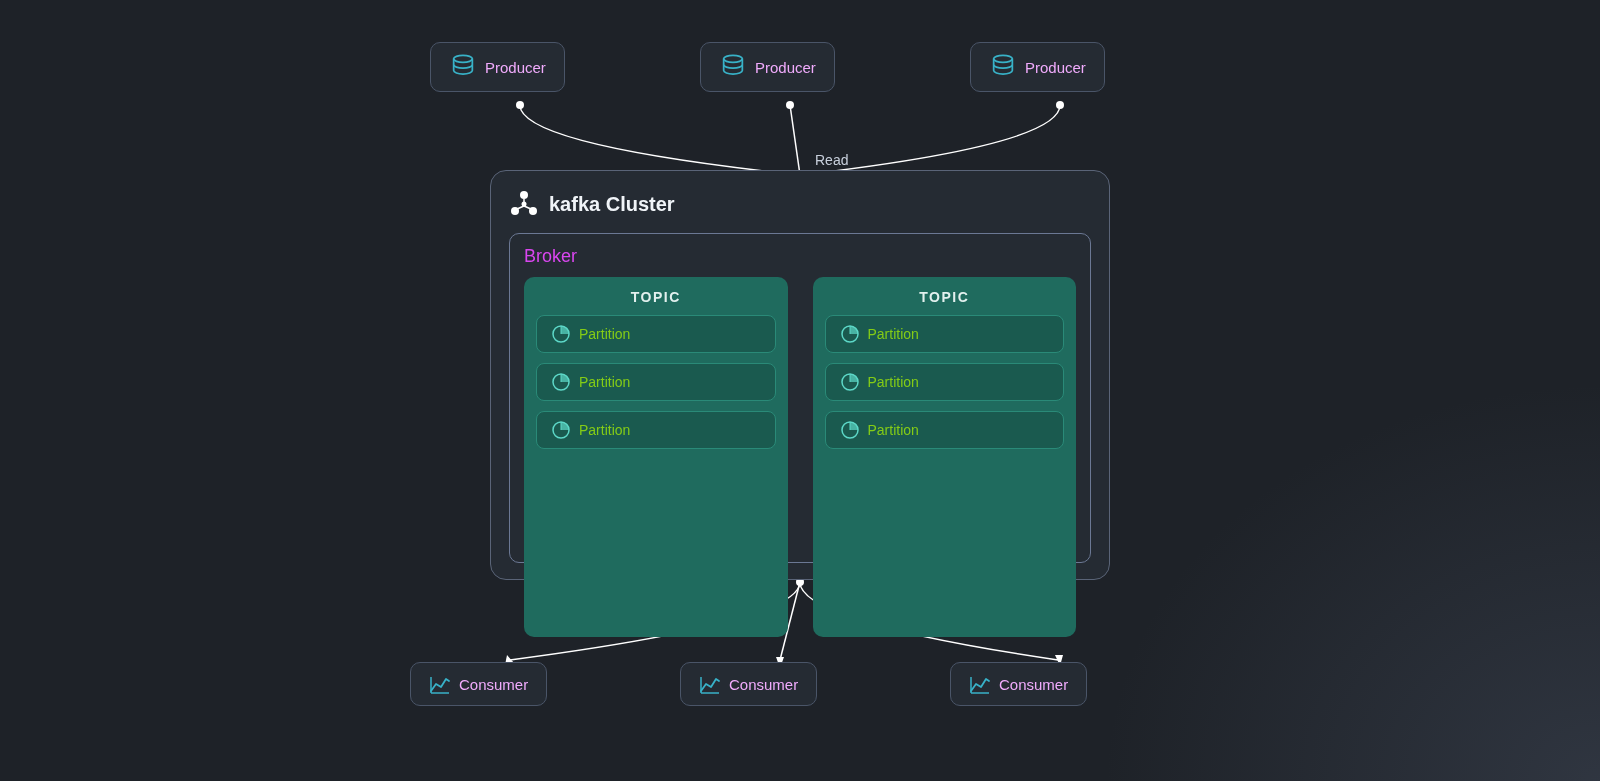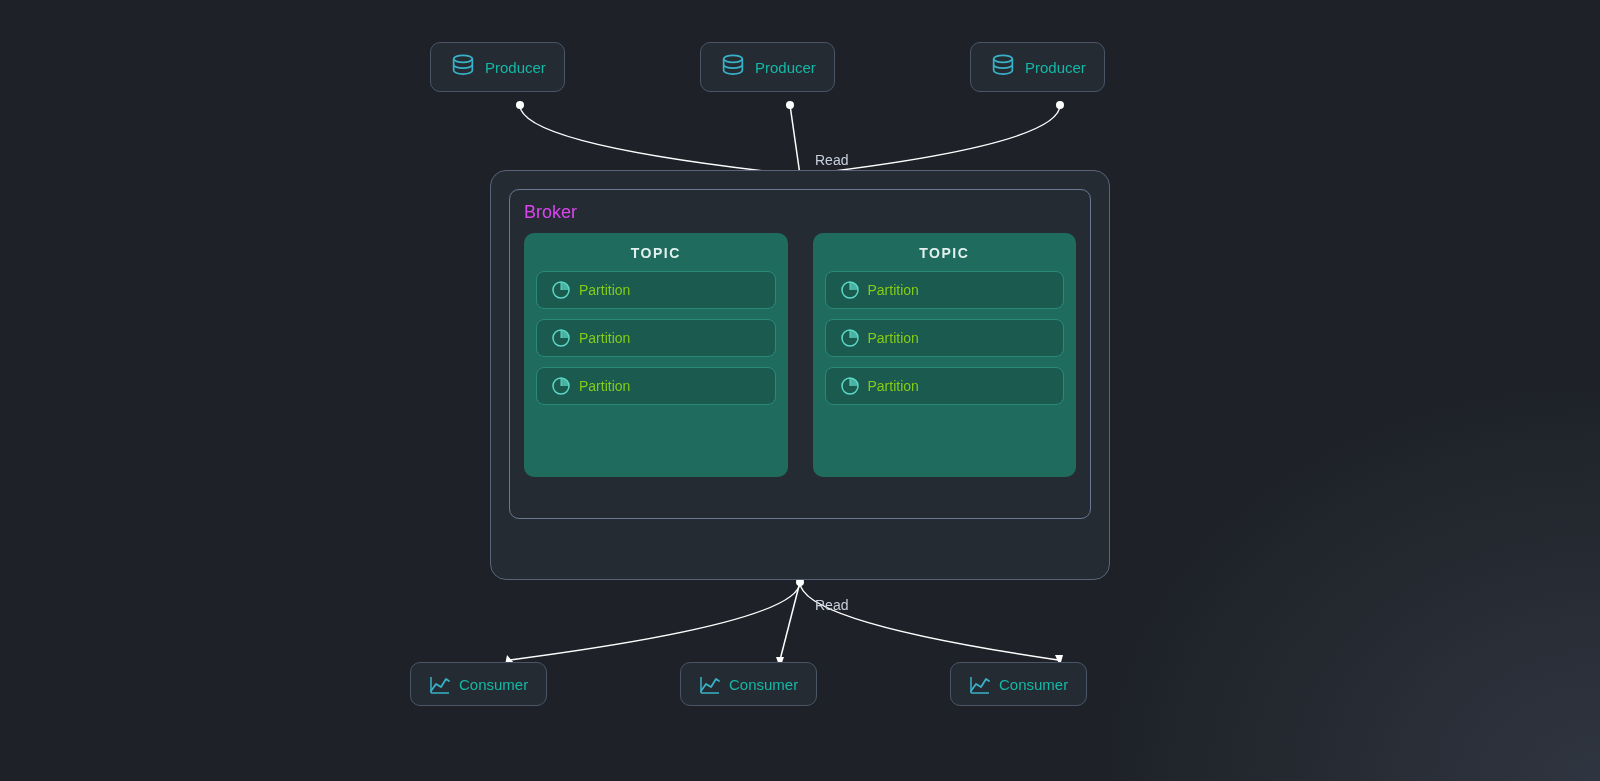--- a/index.html
+++ b/index.html
@@ -31,21 +31,21 @@
     
     .producer-box, .consumer-box {
       position: absolute;
       background: #252b33;
       border: 1.5px solid #4a5568;
       border-radius: 10px;
       display: flex;
       align-items: center;
       gap: 8px;
       padding: 10px 18px;
-      color: #14b8a6;
+      color: #f0abfc;
       font-size: 15px;
       font-weight: 500;
       white-space: nowrap;
     }
 
     
     .kafka-cluster {
       position: absolute;
       left: 490px;
       top: 170px;
@@ -81,21 +81,21 @@
 
     .broker-label {
       color: #d946ef;
       font-size: 18px;
       margin-bottom: 10px;
     }
 
     .topics-row {
       display: flex;
       gap: 25px;
-      height: 244px;
+      height: 360px;
     }
 
     
     .topic-box {
       flex: 1;
       background: #1f6b5e;
       border-radius: 10px;
       padding: 12px;
       display: flex;
       flex-direction: column;
@@ -201,20 +201,33 @@
   <div class="producer-box" style="left: 970px; top: 42px;">
     <svg class="kafka-logo" viewBox="0 0 24 24">
       <ellipse cx="12" cy="5" rx="8" ry="3" fill="none" stroke="#38b2c8" stroke-width="1.5"></ellipse>
       <path d="M4 5v5c0 1.657 3.582 3 8 3s8-1.343 8-3V5" fill="none" stroke="#38b2c8" stroke-width="1.5"></path>
       <path d="M4 10v5c0 1.657 3.582 3 8 3s8-1.343 8-3v-5" fill="none" stroke="#38b2c8" stroke-width="1.5"></path>
     </svg>
     <span>Producer</span>
   </div>
 
   <div class="kafka-cluster">
+    <div class="kafka-header">
+
+      <svg width="30" height="30" viewBox="0 0 30 30">
+        <circle cx="15" cy="6" r="4" fill="white"></circle>
+        <circle cx="6" cy="22" r="4" fill="white"></circle>
+        <circle cx="24" cy="22" r="4" fill="white"></circle>
+        <circle cx="15" cy="15" r="2.5" fill="white"></circle>
+        <line x1="15" y1="10" x2="15" y2="13" stroke="white" stroke-width="1.5"></line>
+        <line x1="15" y1="17" x2="8" y2="20" stroke="white" stroke-width="1.5"></line>
+        <line x1="15" y1="17" x2="22" y2="20" stroke="white" stroke-width="1.5"></line>
+      </svg>
+      <span class="kafka-title">kafka Cluster</span>
+    </div>
 
     <div class="broker-box">
       <div class="broker-label">Broker</div>
       <div class="topics-row">
 
         <div class="topic-box">
           <div class="topic-label">TOPIC</div>
           <div class="partition-box">
             <svg width="20" height="20" viewBox="0 0 20 20">
               <circle cx="10" cy="10" r="8" fill="none" stroke="#5dd8c8" stroke-width="1.5"></circle>

